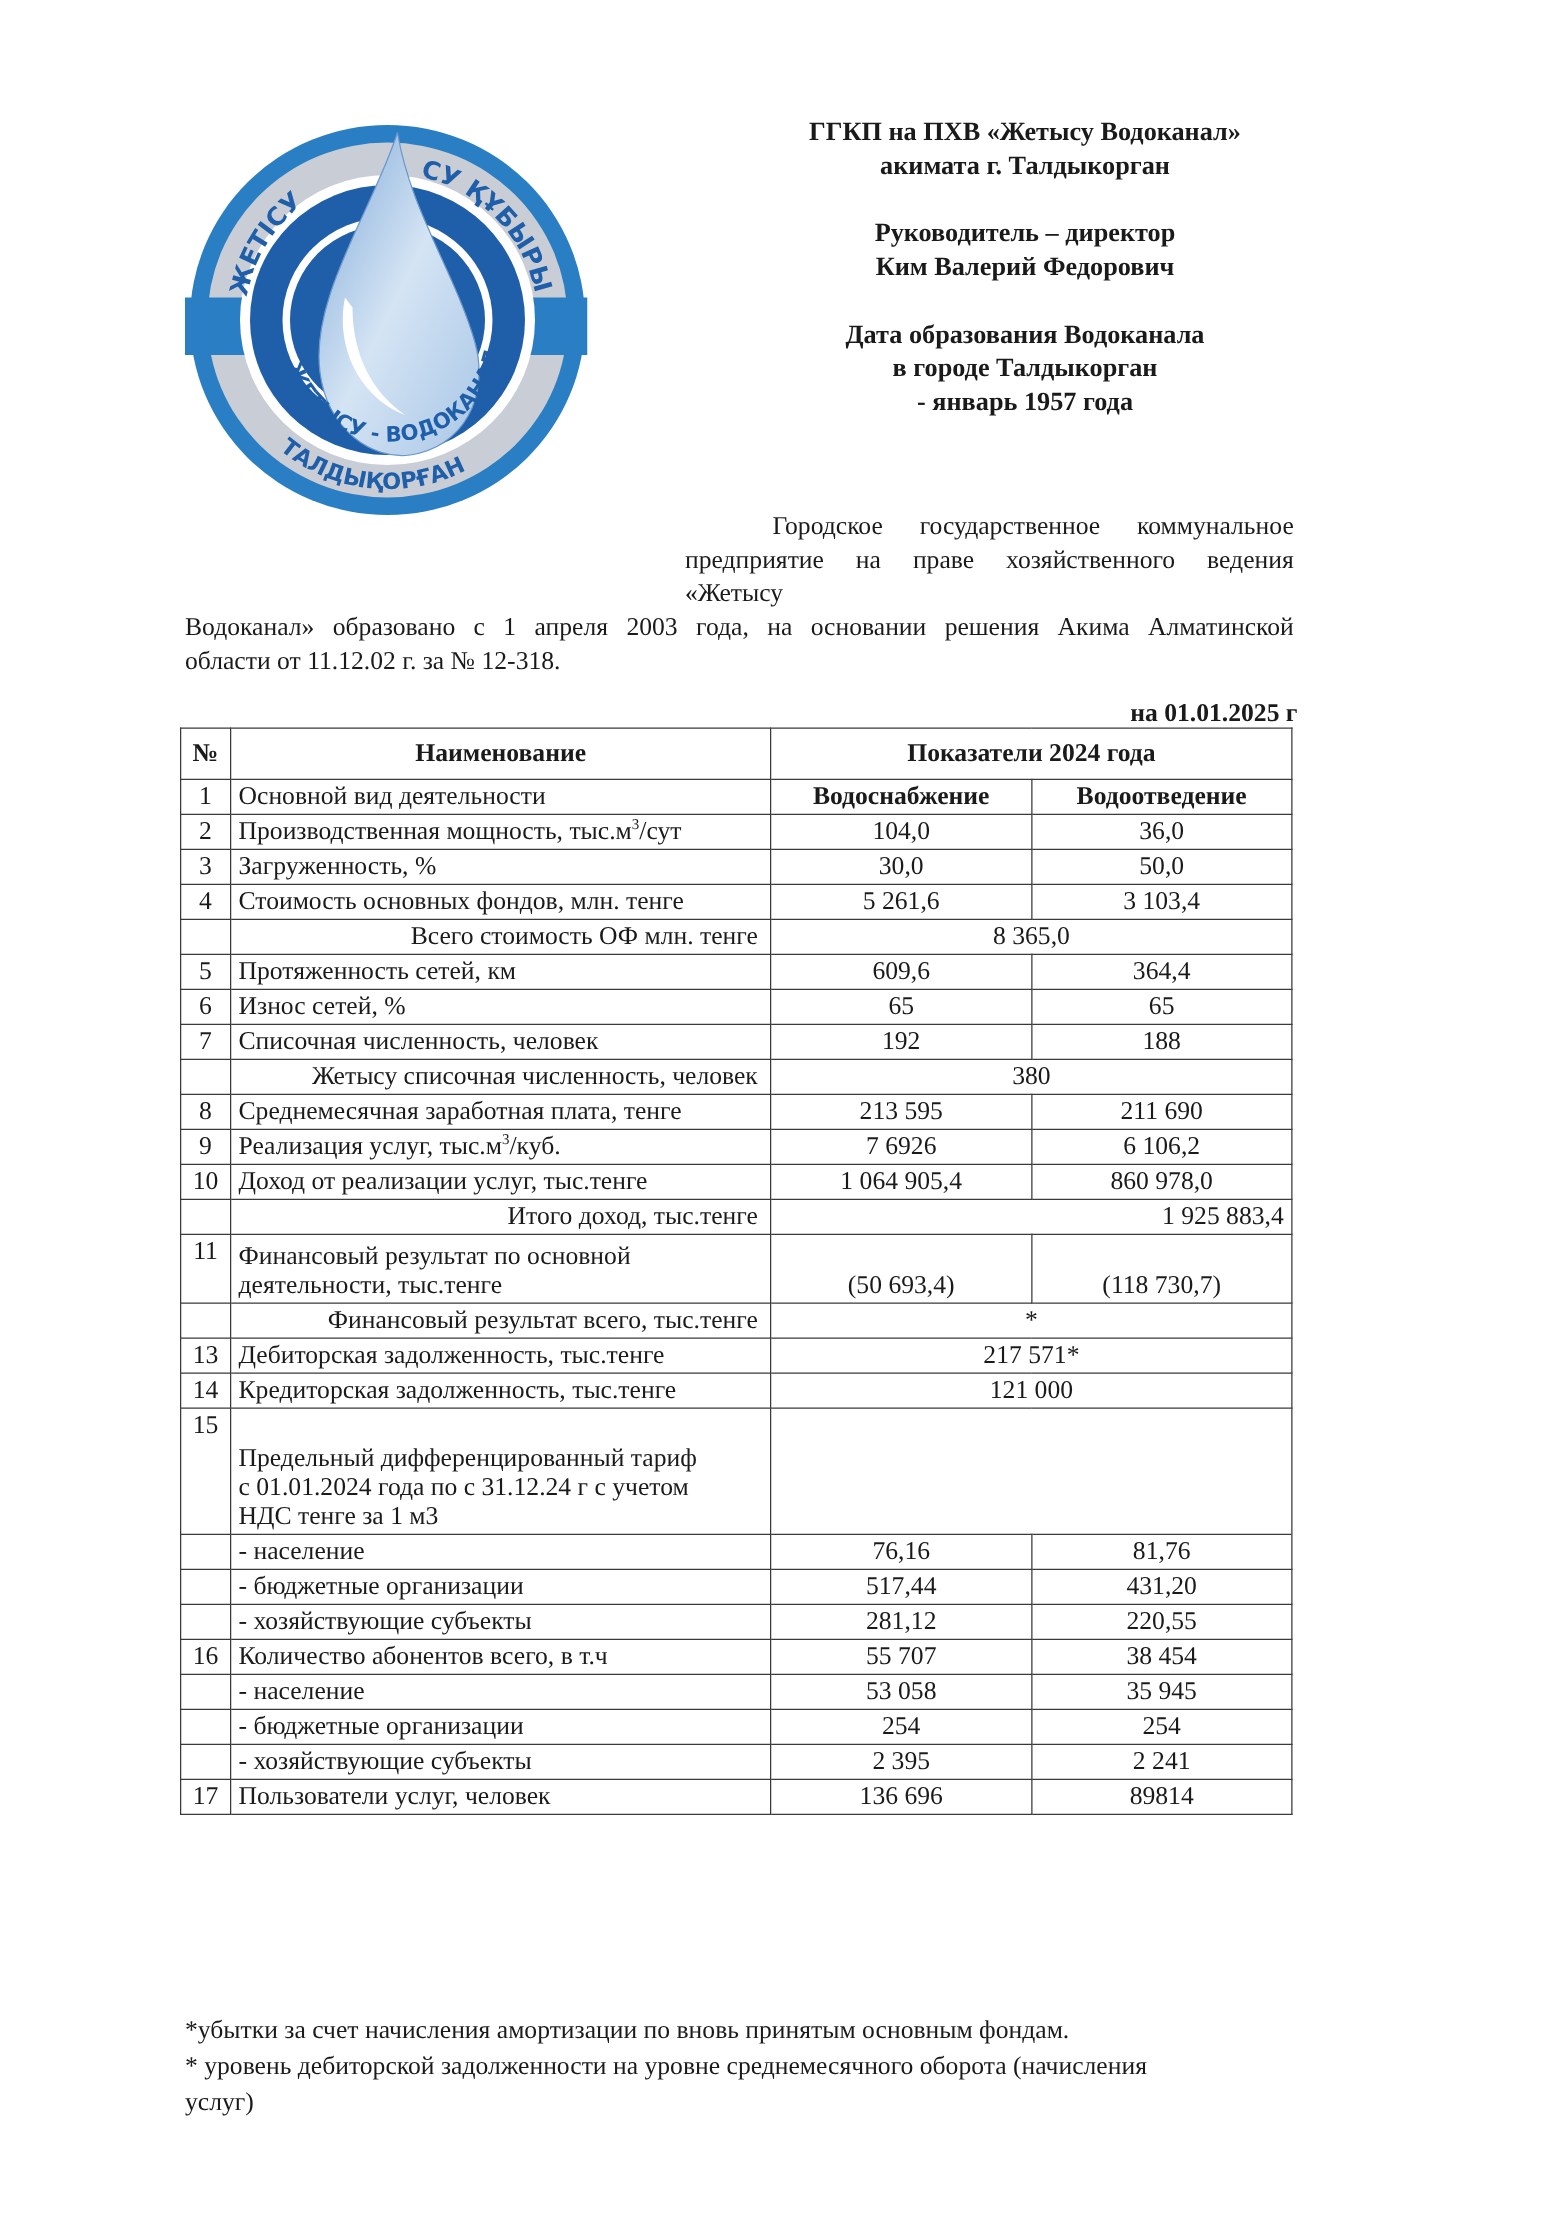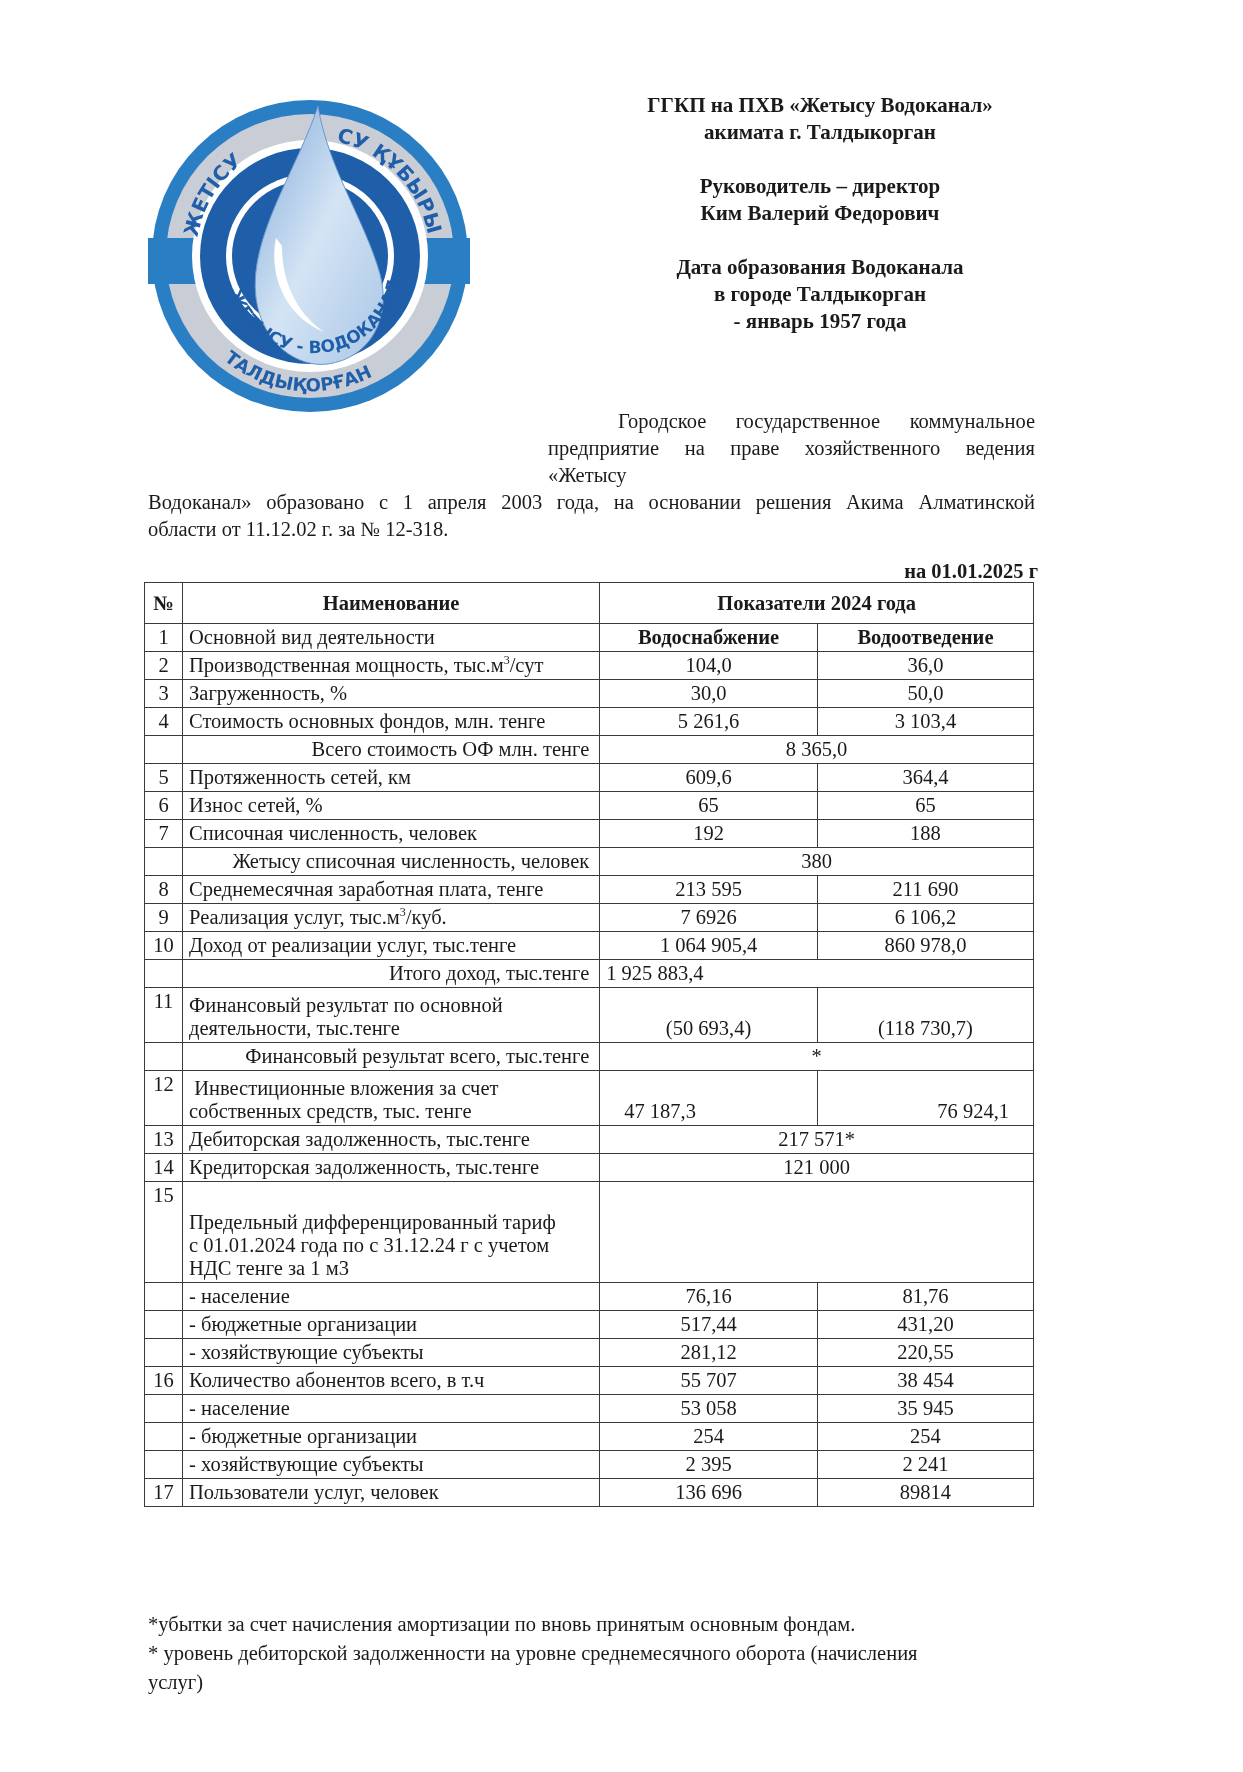--- a/index.html
+++ b/index.html
@@ -175,45 +175,36 @@
       </tr>
       <tr>
         <td class="c-num">10</td>
         <td class="c-name"><span>Доход от реализации услуг, тыс.тенге</span></td>
         <td class="c-v1">1 064 905,4</td>
         <td class="c-v2">860 978,0</td>
       </tr>
       <tr>
         <td class="c-num"></td>
         <td class="c-name total-label"><span>Итого доход, тыс.тенге</span></td>
-        <td colspan="2" style="text-align: left;">1 925 883,4</td>
+        <td colspan="2" style="text-align: right;">1 925 883,4</td>
       </tr>
       <tr class="row-tall">
         <td class="c-num" style="vertical-align: top;">11</td>
         <td class="c-name">
           <div style="white-space: pre;">Финансовый результат по основной</div>
           <div style="white-space: pre;">деятельности, тыс.тенге</div>
         </td>
         <td class="c-v1">(50 693,4)</td>
         <td class="c-v2">(118 730,7)</td>
       </tr>
       <tr>
         <td class="c-num"></td>
         <td class="c-name total-label"><span>Финансовый результат всего, тыс.тенге</span></td>
         <td colspan="2" style="text-align: center;">*</td>
       </tr>
-      <tr class="row-tall">
-        <td class="c-num" style="vertical-align: top;">12</td>
-        <td class="c-name">
-          <div style="white-space: pre;"> Инвестиционные вложения за счет</div>
-          <div style="white-space: pre;">собственных средств, тыс. тенге</div>
-        </td>
-        <td class="c-v1" style="text-align: left; padding: 2px 24px;">47 187,3</td>
-        <td class="c-v2" style="text-align: right; padding: 2px 24px;">76 924,1</td>
-      </tr>
       <tr>
         <td class="c-num">13</td>
         <td class="c-name"><span>Дебиторская задолженность, тыс.тенге</span></td>
         <td colspan="2" style="text-align: center;">217 571*</td>
       </tr>
       <tr>
         <td class="c-num">14</td>
         <td class="c-name"><span>Кредиторская задолженность, тыс.тенге</span></td>
         <td colspan="2" style="text-align: center;">121 000</td>
       </tr>

